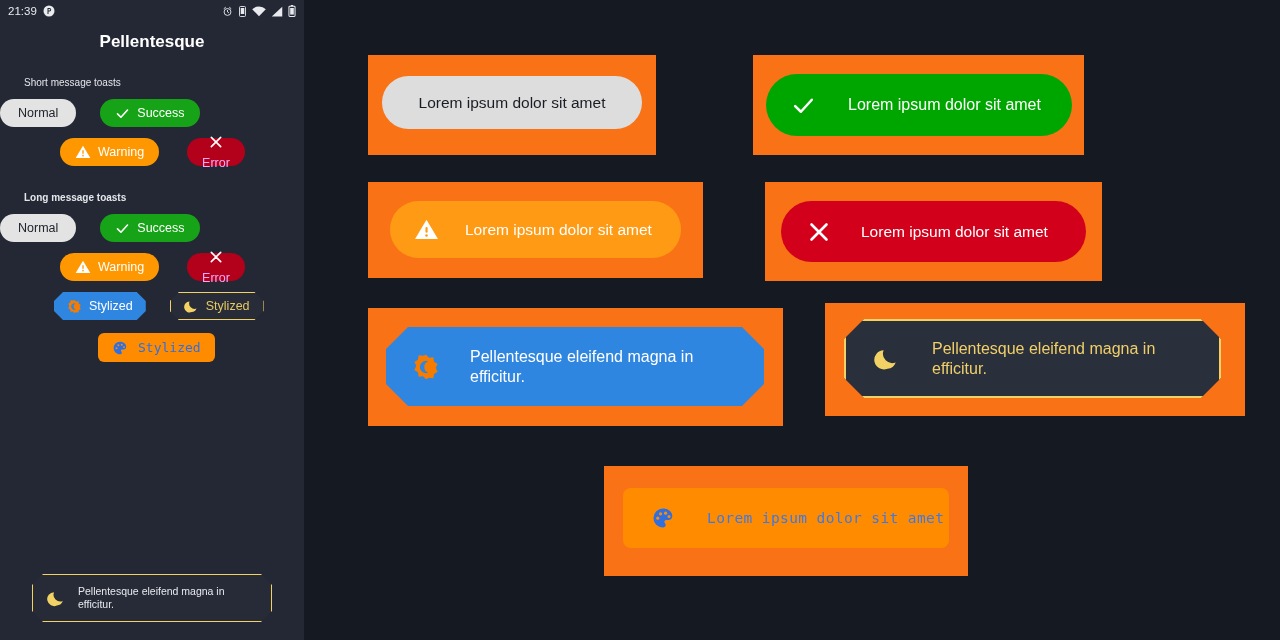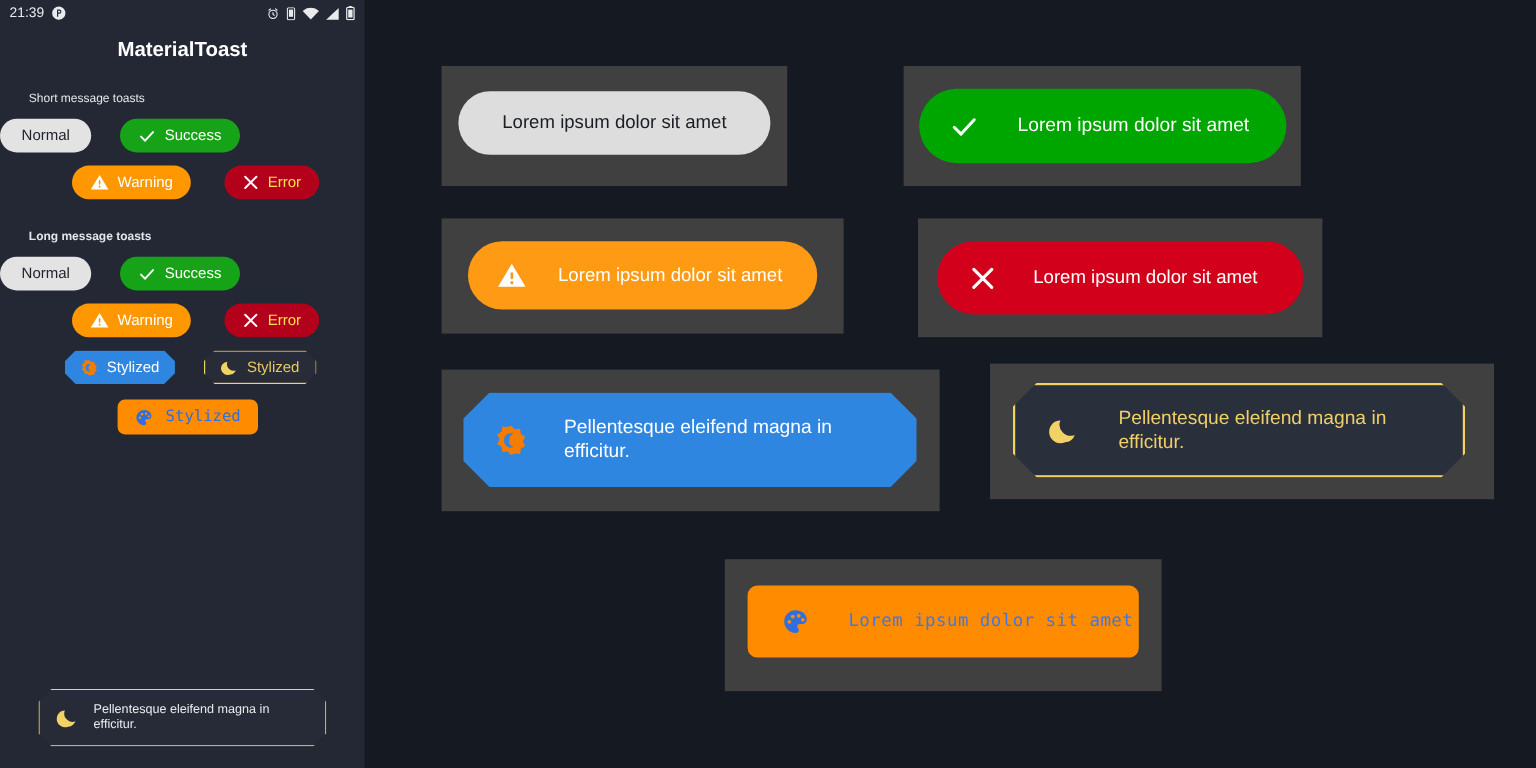--- a/index.html
+++ b/index.html
@@ -60,21 +60,21 @@
     height: 28px;
     padding: 0 15px;
     border-radius: 14px;
     font-size: 12.5px;
     white-space: nowrap;
     border: none;
   }
   .chip.normal { background: #e3e3e3; color: #20242c; font-size: 12.5px; padding: 0 18px; }
   .chip.success { background: #17a317; color: #ffffff; }
   .chip.warning { background: #ff9800; color: #ffffff; }
-  .chip.error   { background: #b3001b; color: #fde047; }
+  .chip.error   { background: #b3001b; color: #f0abfc; flex-direction: column; }
 
   
   .chip.sty-blue {
     background: #2e86e0; color: #ffffff;
     border-radius: 0;
     clip-path: polygon(9px 0, calc(100% - 9px) 0, 100% 9px, 100% calc(100% - 9px),
                        calc(100% - 9px) 100%, 9px 100%, 0 calc(100% - 9px), 0 9px);
     padding: 0 13px;
   }
   .chip.sty-dark {
@@ -108,21 +108,21 @@
     clip-path: polygon(11px 0, calc(100% - 11px) 0, 100% 11px, 100% calc(100% - 11px),
                        calc(100% - 11px) 100%, 11px 100%, 0 calc(100% - 11px), 0 11px);
   }
   #phone-toast .pt-text {
     color: #e8eaee; font-size: 10.5px; line-height: 1.25;
   }
 
   
   #main { position: absolute; left: 304px; top: 0; width: 976px; height: 640px; background: #141922; }
 
-  .toast-panel { position: absolute; background: #404040; }
+  .toast-panel { position: absolute; background: #f97316; }
 
   .toast {
     display: flex; align-items: center;
     white-space: nowrap;
   }
   .toast .t-msg { line-height: 1.25; }
 
   
   .toast.pill { border-radius: 999px; }
   .toast.t-normal  { background: #dddddd; color: #1a1d24; }
@@ -193,21 +193,21 @@
         <span class="sb-icon">
           <svg width="8" height="12" viewBox="0 0 12 20">
               <rect x="4" y="0" width="4" height="2" fill="#e8eaee"></rect>
               <rect x="0.9" y="2" width="10.2" height="17" rx="1.4" fill="none" stroke="#e8eaee" stroke-width="1.7"></rect>
               <rect x="3" y="5" width="6" height="11" fill="#e8eaee"></rect>
             </svg>
         </span>
       </div>
     </div>
 
-    <div id="app-title">MaterialToast</div>
+    <div id="app-title">Pellentesque</div>
 
     <div class="section-label sec-short">Short message toasts</div>
     <div class="btn-row r1">
       <button class="chip normal">
         <span>Normal</span>
       </button>
       <button class="chip success">
         <span class="ic">
           <svg width="15" height="15" viewBox="0 0 24 24" fill="none" stroke="#fff" stroke-width="2.6" stroke-linecap="round" stroke-linejoin="round">
               <path d="M4 12.5 9.5 18 20 6.5"></path>

